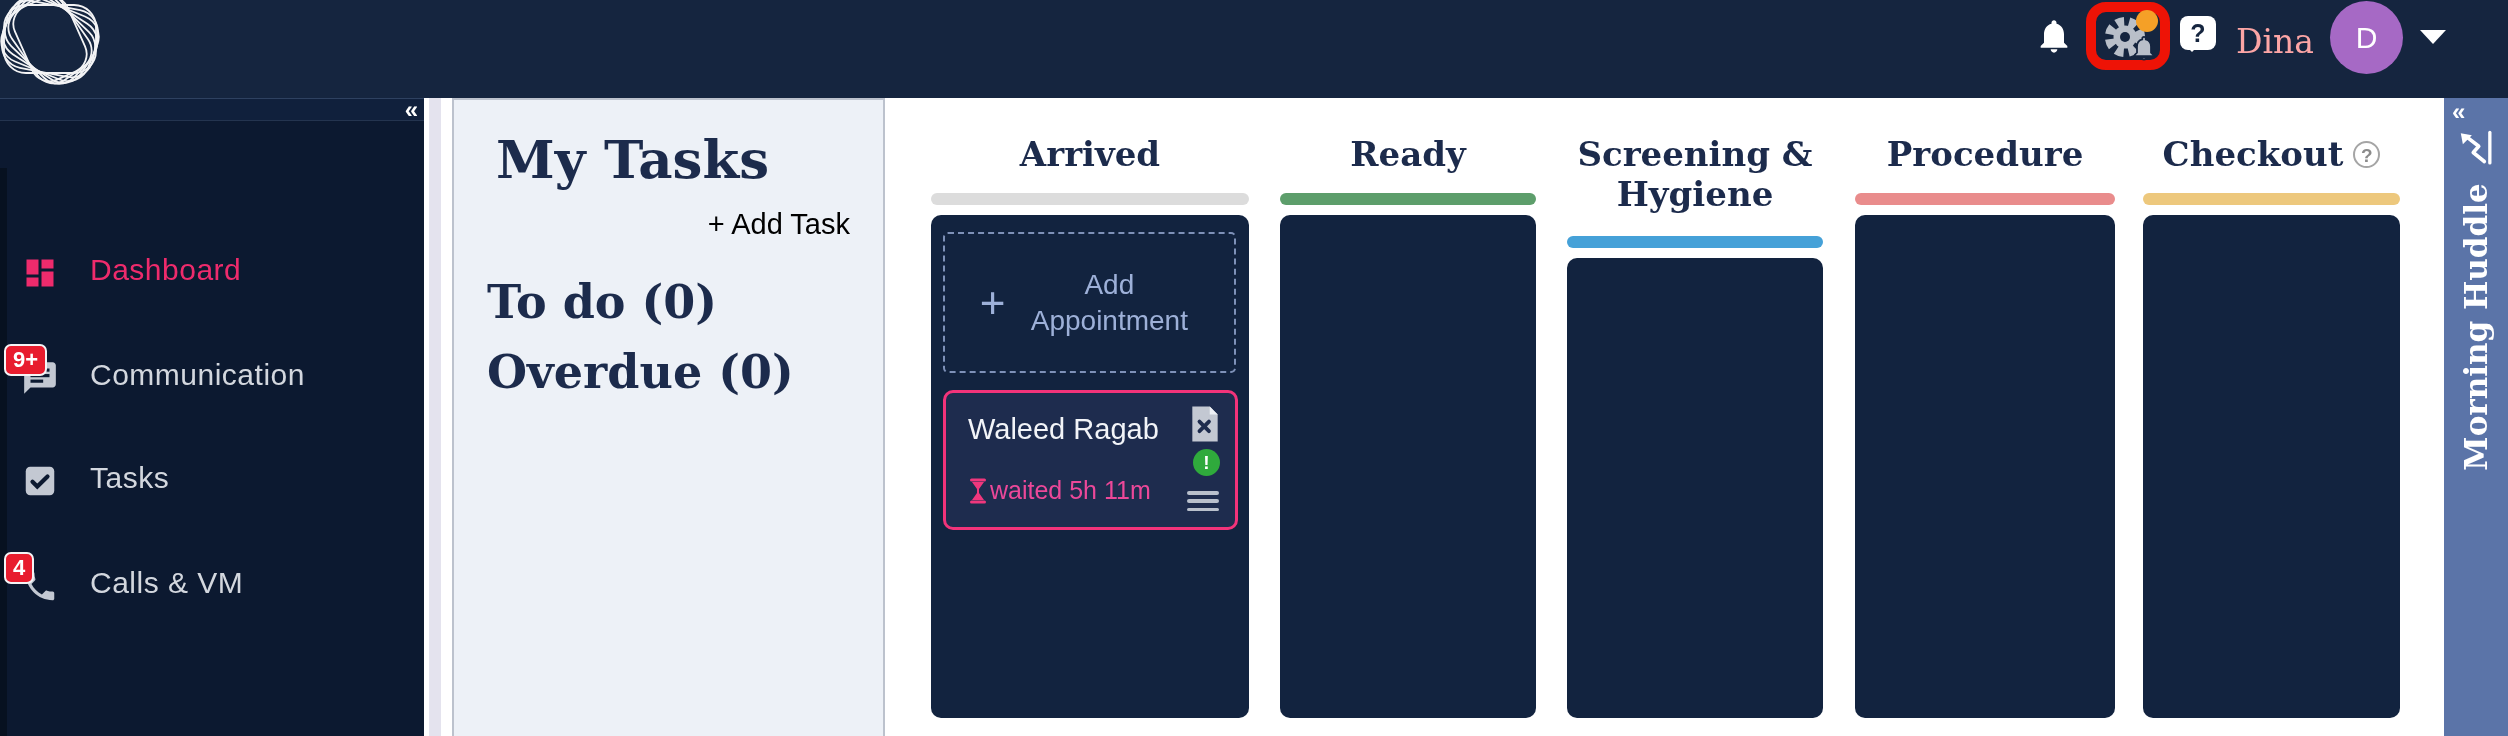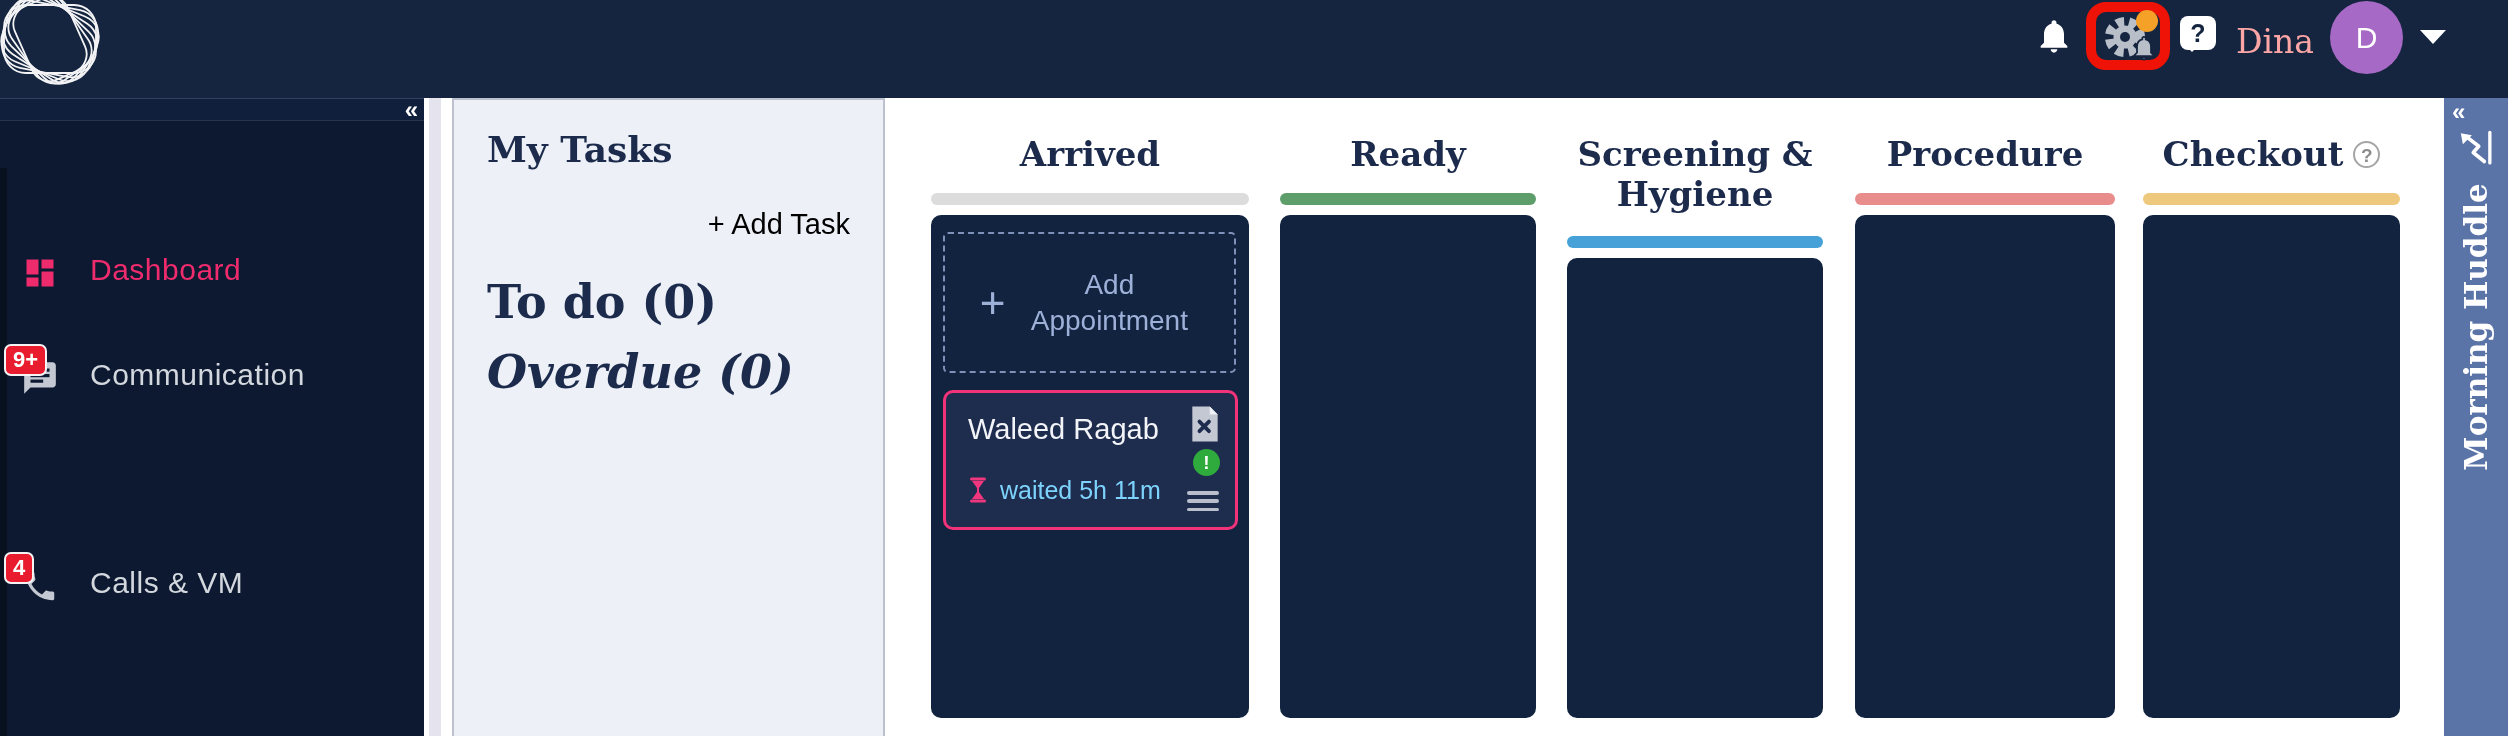--- a/index.html
+++ b/index.html
@@ -40,24 +40,24 @@
   .badge{position:absolute;left:-16px;top:-14px;background:#e81c2e;color:#ffffff;font-weight:bold;
     font-size:22px;line-height:28px;padding:0 7px;border-radius:7px;border:2px solid #f4f4f6;}
 
   
   .main{position:absolute;left:424px;top:98px;width:2020px;height:638px;background:#ffffff;}
   .scroll-strip{position:absolute;left:5px;top:0;width:12px;height:638px;background:#e4e3ee;}
 
   
   .tasks-panel{position:absolute;left:28px;top:0;width:433px;height:638px;background:#edf1f7;
     border:2px solid #bcc2cd;border-bottom:none;}
-  .tp-title{position:absolute;left:33px;top:28px;font-size:36px;font-weight:bold;color:#1c2b4c;}
+  .tp-title{position:absolute;left:42px;top:28px;font-size:53px;font-weight:bold;color:#1c2b4c;}
   .tp-add{position:absolute;right:33px;top:108px;font-size:29px;color:#000000;cursor:pointer;}
   .tp-sec{position:absolute;left:33px;font-size:46px;font-weight:bold;color:#1c2b4c;}
-  .tp-sec.s0{top:175px;} .tp-sec.s1{top:245px;font-style:italic;} .tp-sec.s2{top:297px;}
+  .tp-sec.s0{top:175px;} .tp-sec.s1{top:245px;} .tp-sec.s2{top:297px;}
 
   
   .col{position:absolute;top:0;}
   .col-head{position:absolute;top:36px;width:100%;text-align:center;font-size:34px;font-weight:bold;
     color:#1c2b4c;line-height:40px;}
   .col-bar{position:absolute;top:95px;height:12px;border-radius:6px;width:100%;}
   .col-body{position:absolute;top:117px;width:100%;height:503px;background:#12233f;border-radius:10px;}
   .col.screening .col-bar{top:138px;}
   .col.screening .col-body{top:160px;height:460px;}
   .help-circle{display:inline-block;width:27px;height:27px;border:2px solid #a5a5a5;border-radius:50%;
@@ -68,22 +68,22 @@
   .add-appt{position:absolute;left:12px;top:17px;width:293px;height:141px;border:2px dashed #7e91b8;
     border-radius:5px;display:flex;align-items:center;justify-content:center;gap:14px;cursor:pointer;}
   .add-plus{color:#9db0d8;font-size:44px;font-weight:300;line-height:40px;}
   .add-txt{color:#9db0d8;font-size:28px;text-align:center;width:180px;line-height:36px;}
   .pt-card{position:absolute;left:12px;top:175px;width:295px;height:140px;background:#1e2c4e;
     border:3px solid #f2337a;border-radius:10px;}
   .pt-name{position:absolute;left:22px;top:20px;color:#f2f4f8;font-size:29px;}
   .icon-filex{position:absolute;right:14px;top:12px;}
   .icon-alert{position:absolute;right:15px;top:56px;width:27px;height:27px;border-radius:50%;background:#2faa3c;
     color:#ffffff;font-weight:bold;font-size:19px;text-align:center;line-height:27px;}
-  .wait-row{position:absolute;left:20px;bottom:22px;display:flex;align-items:flex-start;gap:10px;
-    color:#7dd3fc;font-size:25px;}
+  .wait-row{position:absolute;left:20px;bottom:22px;display:flex;align-items:flex-end;
+    color:#ec4899;font-size:25px;}
   .icon-burger{position:absolute;right:16px;bottom:16px;width:32px;height:20px;
     display:flex;flex-direction:column;justify-content:space-between;cursor:pointer;}
   .icon-burger span{display:block;height:3.5px;background:#b9c0cc;border-radius:2px;}
 
   
   .rail{position:absolute;left:2444px;top:98px;width:64px;height:638px;}
   .rail-collapse{position:absolute;left:8px;top:0px;color:#ffffff;font-size:24px;font-weight:bold;}
   .rail-rot{position:absolute;left:32px;top:202px;transform:translate(-50%,-50%) rotate(-90deg);
     display:flex;align-items:center;gap:18px;white-space:nowrap;}
   .rail-title{color:#ffffff;font-size:31px;font-weight:bold;}
@@ -154,20 +154,29 @@
           <path fill="#c3c8d2" d="M20 2H4c-1.1 0-2 .9-2 2v18l4-4h14c1.1 0 2-.9 2-2V4c0-1.1-.9-2-2-2z"></path>
           <rect x="6" y="6" width="12" height="2" fill="#0c1930"></rect>
           <rect x="6" y="9.5" width="12" height="2" fill="#0c1930"></rect>
           <rect x="6" y="13" width="8" height="2" fill="#0c1930"></rect>
         </svg>
         <span class="badge">9+</span>
       </span>
       <span class="sb-label">Communication</span>
     </div>
 
+    <div class="sb-item" style="top:363px">
+      <span class="sb-icon">
+        <svg width="36" height="36" viewBox="0 0 24 24">
+          <rect x="2.5" y="2.5" width="19" height="19" rx="3" fill="#c3c8d2"></rect>
+          <path d="M7 12.5l3.2 3.2L17 9" fill="none" stroke="#0c1930" stroke-width="2.8" stroke-linecap="round"></path>
+        </svg>
+      </span>
+      <span class="sb-label">Tasks</span>
+    </div>
 
     <div class="sb-item" style="top:468px">
       <span class="sb-icon">
         <svg width="38" height="38" viewBox="0 0 24 24">
           <path fill="#c3c8d2" d="M6.62 10.79c1.44 2.83 3.76 5.14 6.59 6.59l2.2-2.2c.27-.27.67-.36 1.02-.24 1.12.37 2.33.57 3.57.57.55 0 1 .45 1 1V20c0 .55-.45 1-1 1-9.39 0-17-7.61-17-17 0-.55.45-1 1-1h3.5c.55 0 1 .45 1 1 0 1.25.2 2.45.57 3.57.11.35.03.74-.25 1.02l-2.2 2.2z"></path>
         </svg>
         <span class="badge">4</span>
       </span>
       <span class="sb-label">Calls &amp; VM</span>
     </div>

